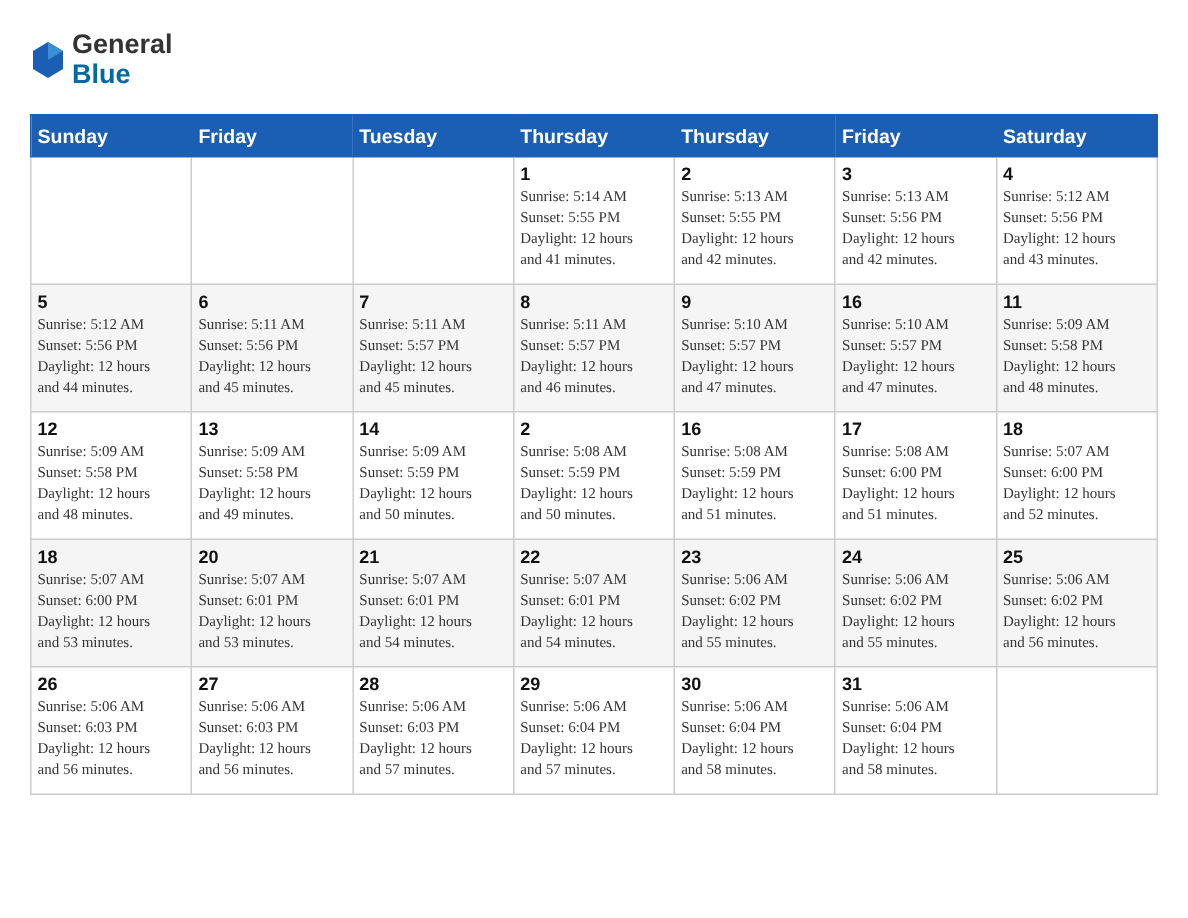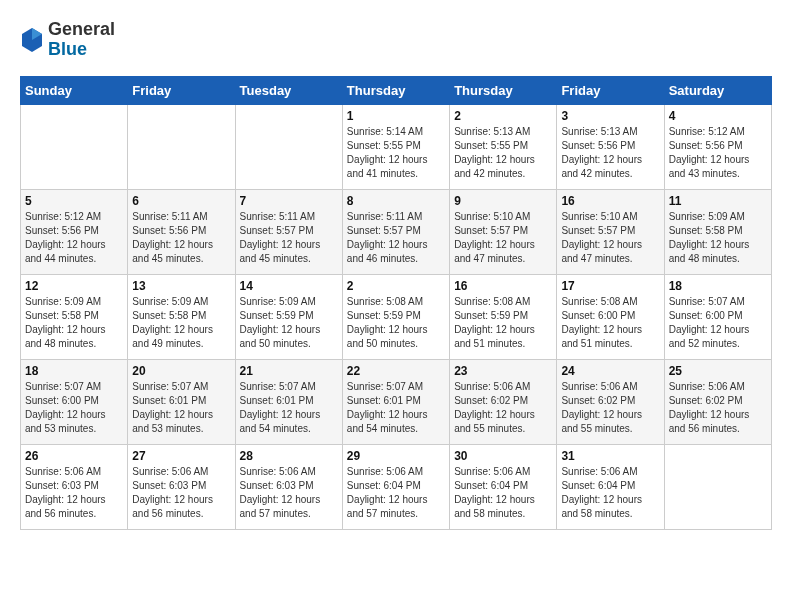--- a/index.html
+++ b/index.html
@@ -75,20 +75,21 @@
     .day-number {
       font-weight: bold;
       font-size: 12px;
       margin-bottom: 2px;
       color: #111;
     }
     .day-info {
       font-size: 10px;
       color: #333;
       line-height: 1.4;
+      font-family: Liberation Serif, serif;
     }
     .empty-cell {
       background-color: #fff;
     }
   </style>
 </head>
 <body>
 
 <div class="header">
   <div class="logo">

